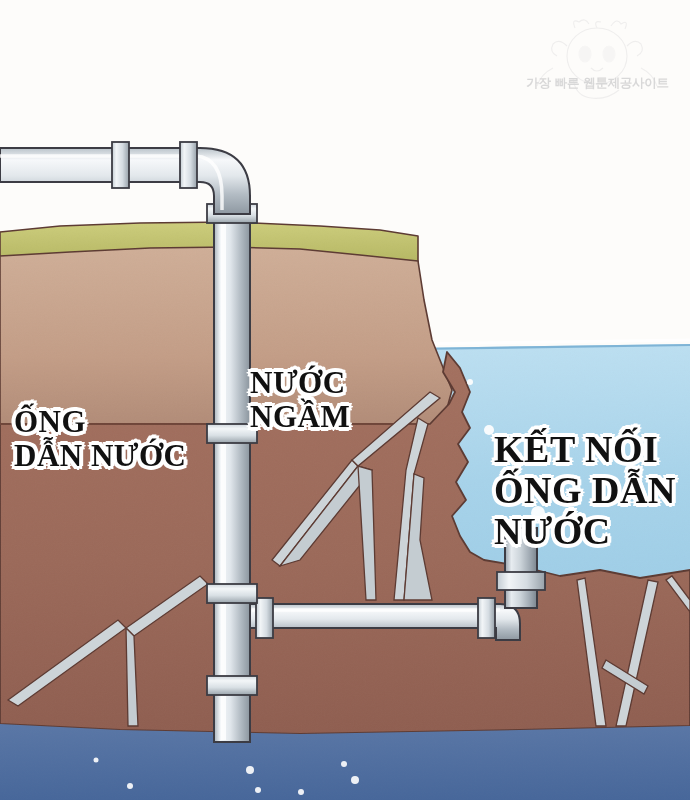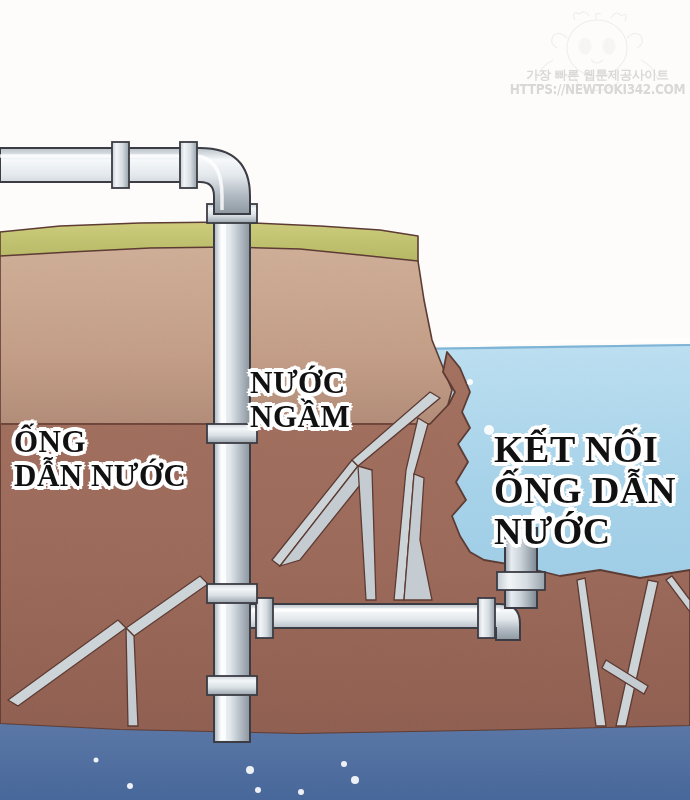--- a/index.html
+++ b/index.html
@@ -44,42 +44,42 @@
        4px 0 0 #fff, -4px 0 0 #fff, 0 4px 0 #fff, 0 -4px 0 #fff,
        3px 3px 0 #fff, -3px 3px 0 #fff, 3px -3px 0 #fff, -3px -3px 0 #fff;
     pointer-events: none;
     user-select: none;
   }
   .caption .txt {
     position: relative;
   }
   #caption-left {
     left: 14px;
-    top: 392px;
+    top: 372px;
     width: 214px;
     font-size: 31px;
   }
   #caption-mid {
     left: 250px;
     top: 333px;
     width: 160px;
     font-size: 31px;
   }
   #caption-right {
     left: 494px;
     top: 388px;
     width: 186px;
     font-size: 38px;
   }
 
   
   #watermark {
     position: absolute;
     left: 505px;
-    top: 8px;
+    top: 16px;
     width: 185px;
     height: 130px;
     pointer-events: none;
     user-select: none;
     opacity: 0.32;
   }
   #watermark .wm-art {
     position: absolute;
     left: 18px;
     top: 0;
@@ -329,17 +329,16 @@
         <ellipse cx="86" cy="38" rx="6" ry="8" fill="#9a9aa0" opacity="0.45"></ellipse>
         <path d="M68 52 Q74 58 80 52"></path>
         <path d="M50 62 Q52 80 68 82 Q84 84 96 74"></path>
         <path d="M30 52 Q18 58 14 70"></path>
         <path d="M118 52 Q130 58 134 70"></path>
         <path d="M74 12 Q70 4 78 6"></path>
       </g>
     </svg>
     <div class="wm-lines">
       <div class="wm1">가장 빠른 웹툰제공사이트</div>
-      <div class="wm3">HTTPS://NEWTOKI342.COM</div>
     </div>
   </div>
 
 </div>
 
 </body></html>

